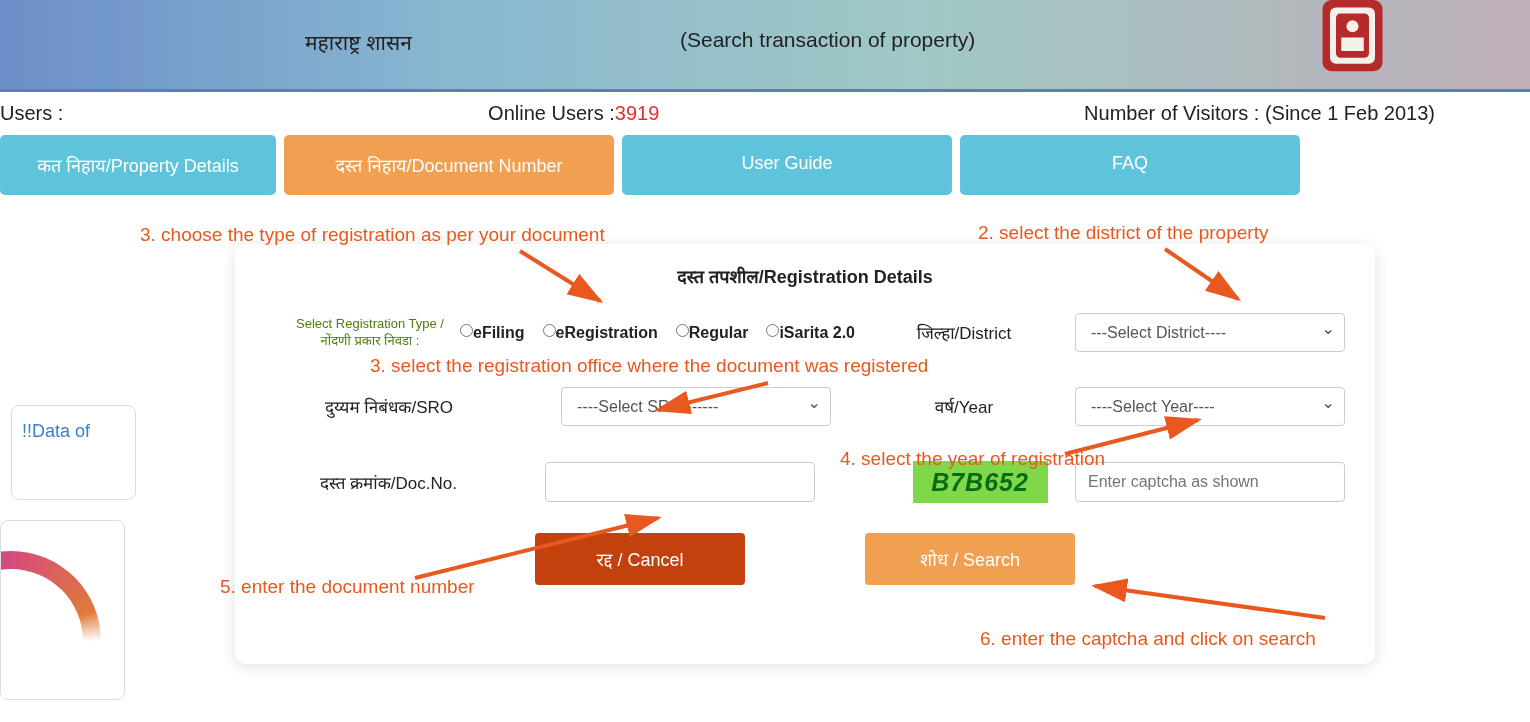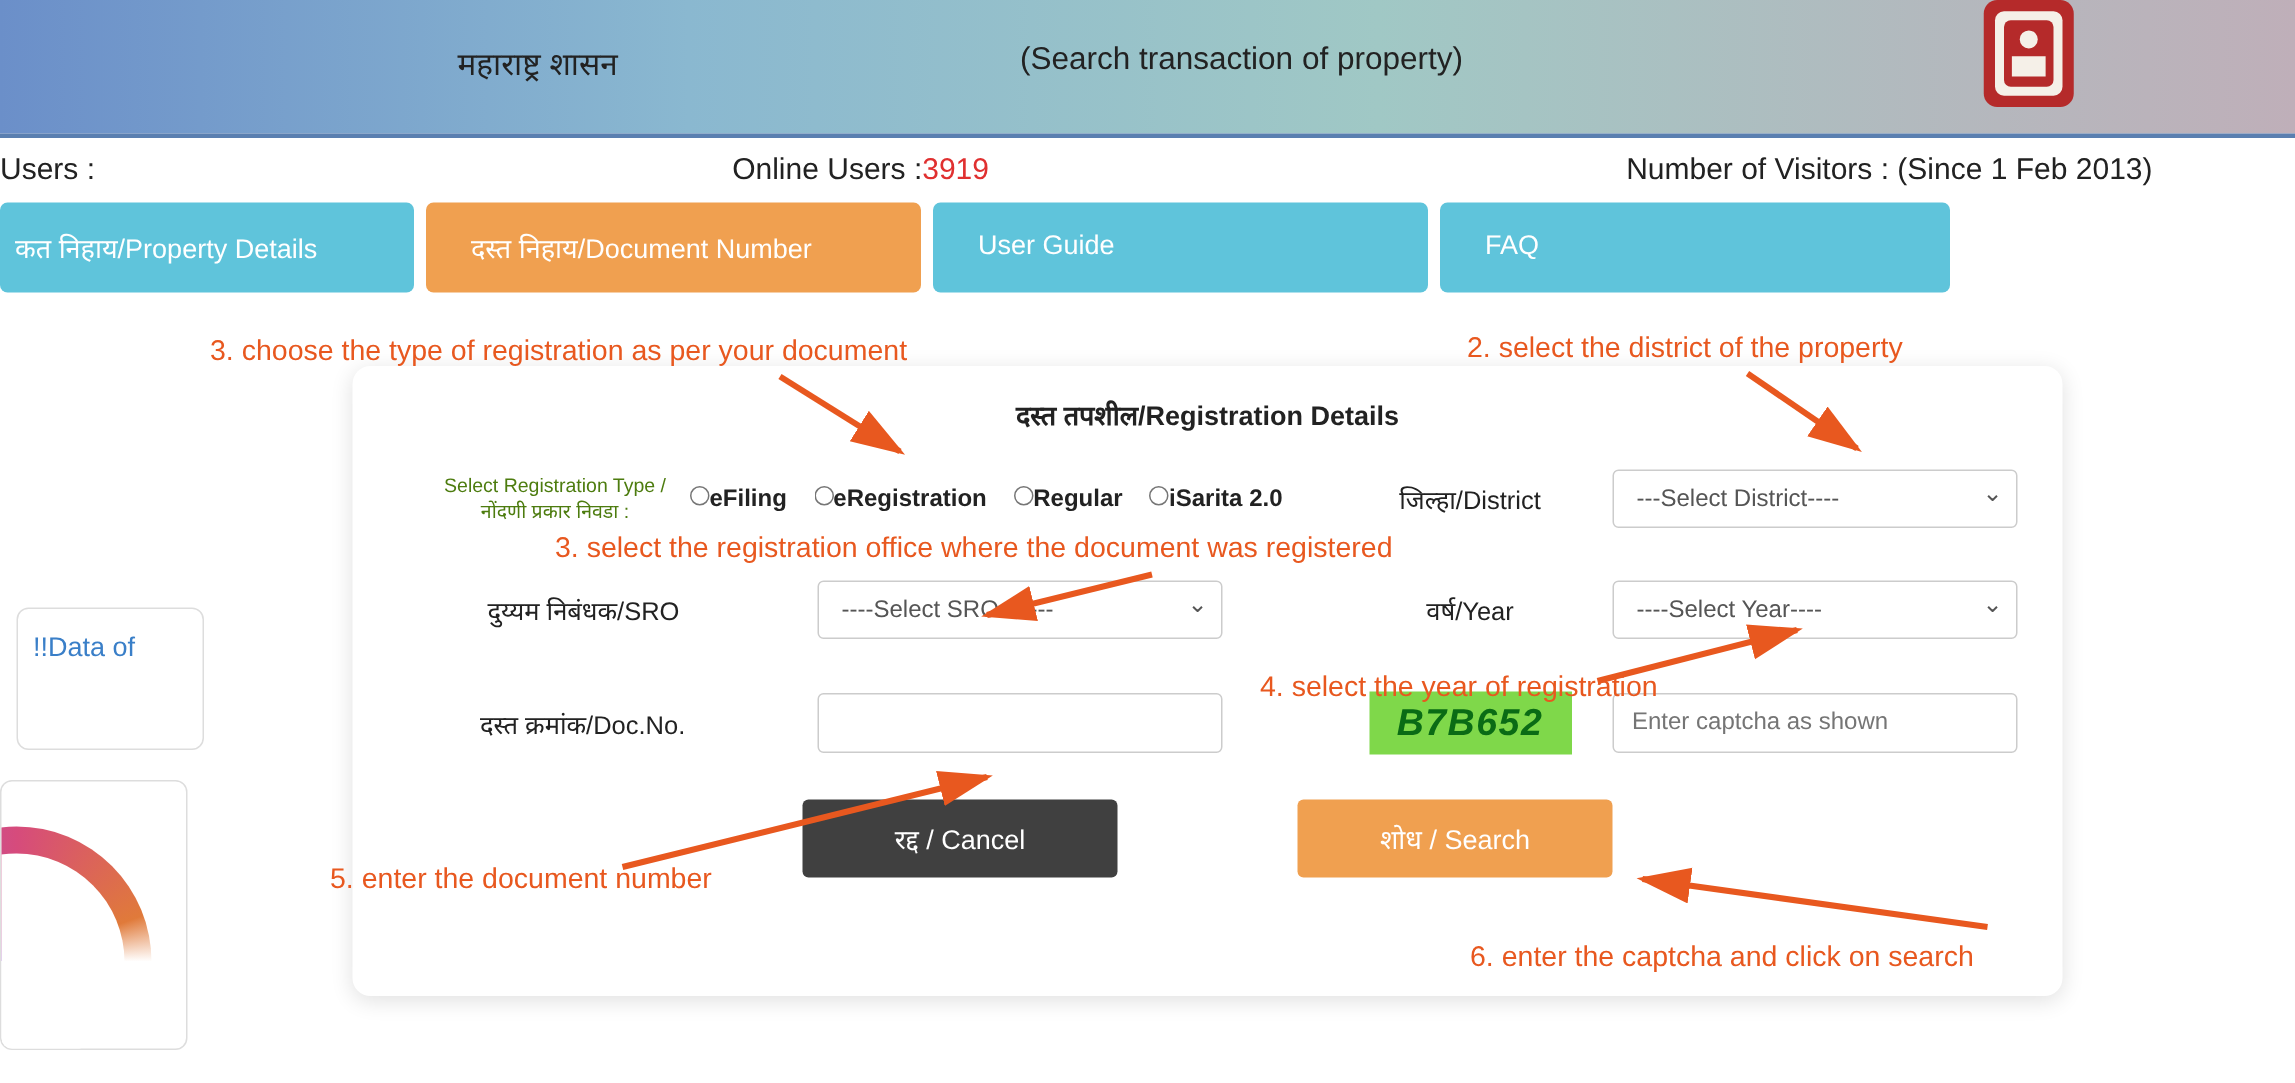--- a/index.html
+++ b/index.html
@@ -58,20 +58,21 @@
       gap: 8px;
       padding: 0;
     }
     .tab {
       padding: 18px 30px;
       font-size: 18px;
       color: #fff;
       background: #5fc4db;
       border-radius: 5px;
       cursor: pointer;
+      text-align: center;
     }
     .tab-1 { width: 276px; padding-left: 10px; padding-right: 10px; }
     .tab-2 { width: 330px; background: #f0a050; }
     .tab-3 { width: 330px; }
     .tab-4 { width: 340px; }
     .side-panel {
       position: absolute;
       left: 11px;
       top: 405px;
       width: 125px;
@@ -170,20 +171,21 @@
     .select-box {
       padding: 10px 30px 10px 15px;
       font-size: 16px;
       color: #555;
       border: 1px solid #ccc;
       border-radius: 4px;
       background: #fff;
       cursor: pointer;
       appearance: none;
       position: relative;
+      margin-left: 16px;
     }
     .select-wrap {
       position: relative;
       display: inline-block;
     }
     .select-wrap::after {
       content: "⌄";
       position: absolute;
       right: 10px;
       top: 6px;
@@ -222,21 +224,21 @@
     }
     .btn {
       padding: 14px 50px;
       font-size: 18px;
       color: #fff;
       border: none;
       border-radius: 4px;
       cursor: pointer;
       width: 210px;
     }
-    .btn-cancel { background: #404040; }
+    .btn-cancel { background: #c2410c; }
     .btn-search { background: #f0a050; }
     .annotation {
       position: absolute;
       font-size: 19px;
       color: #e8581f;
       pointer-events: none;
       z-index: 100;
     }
     .arrow-svg {
       position: absolute;

